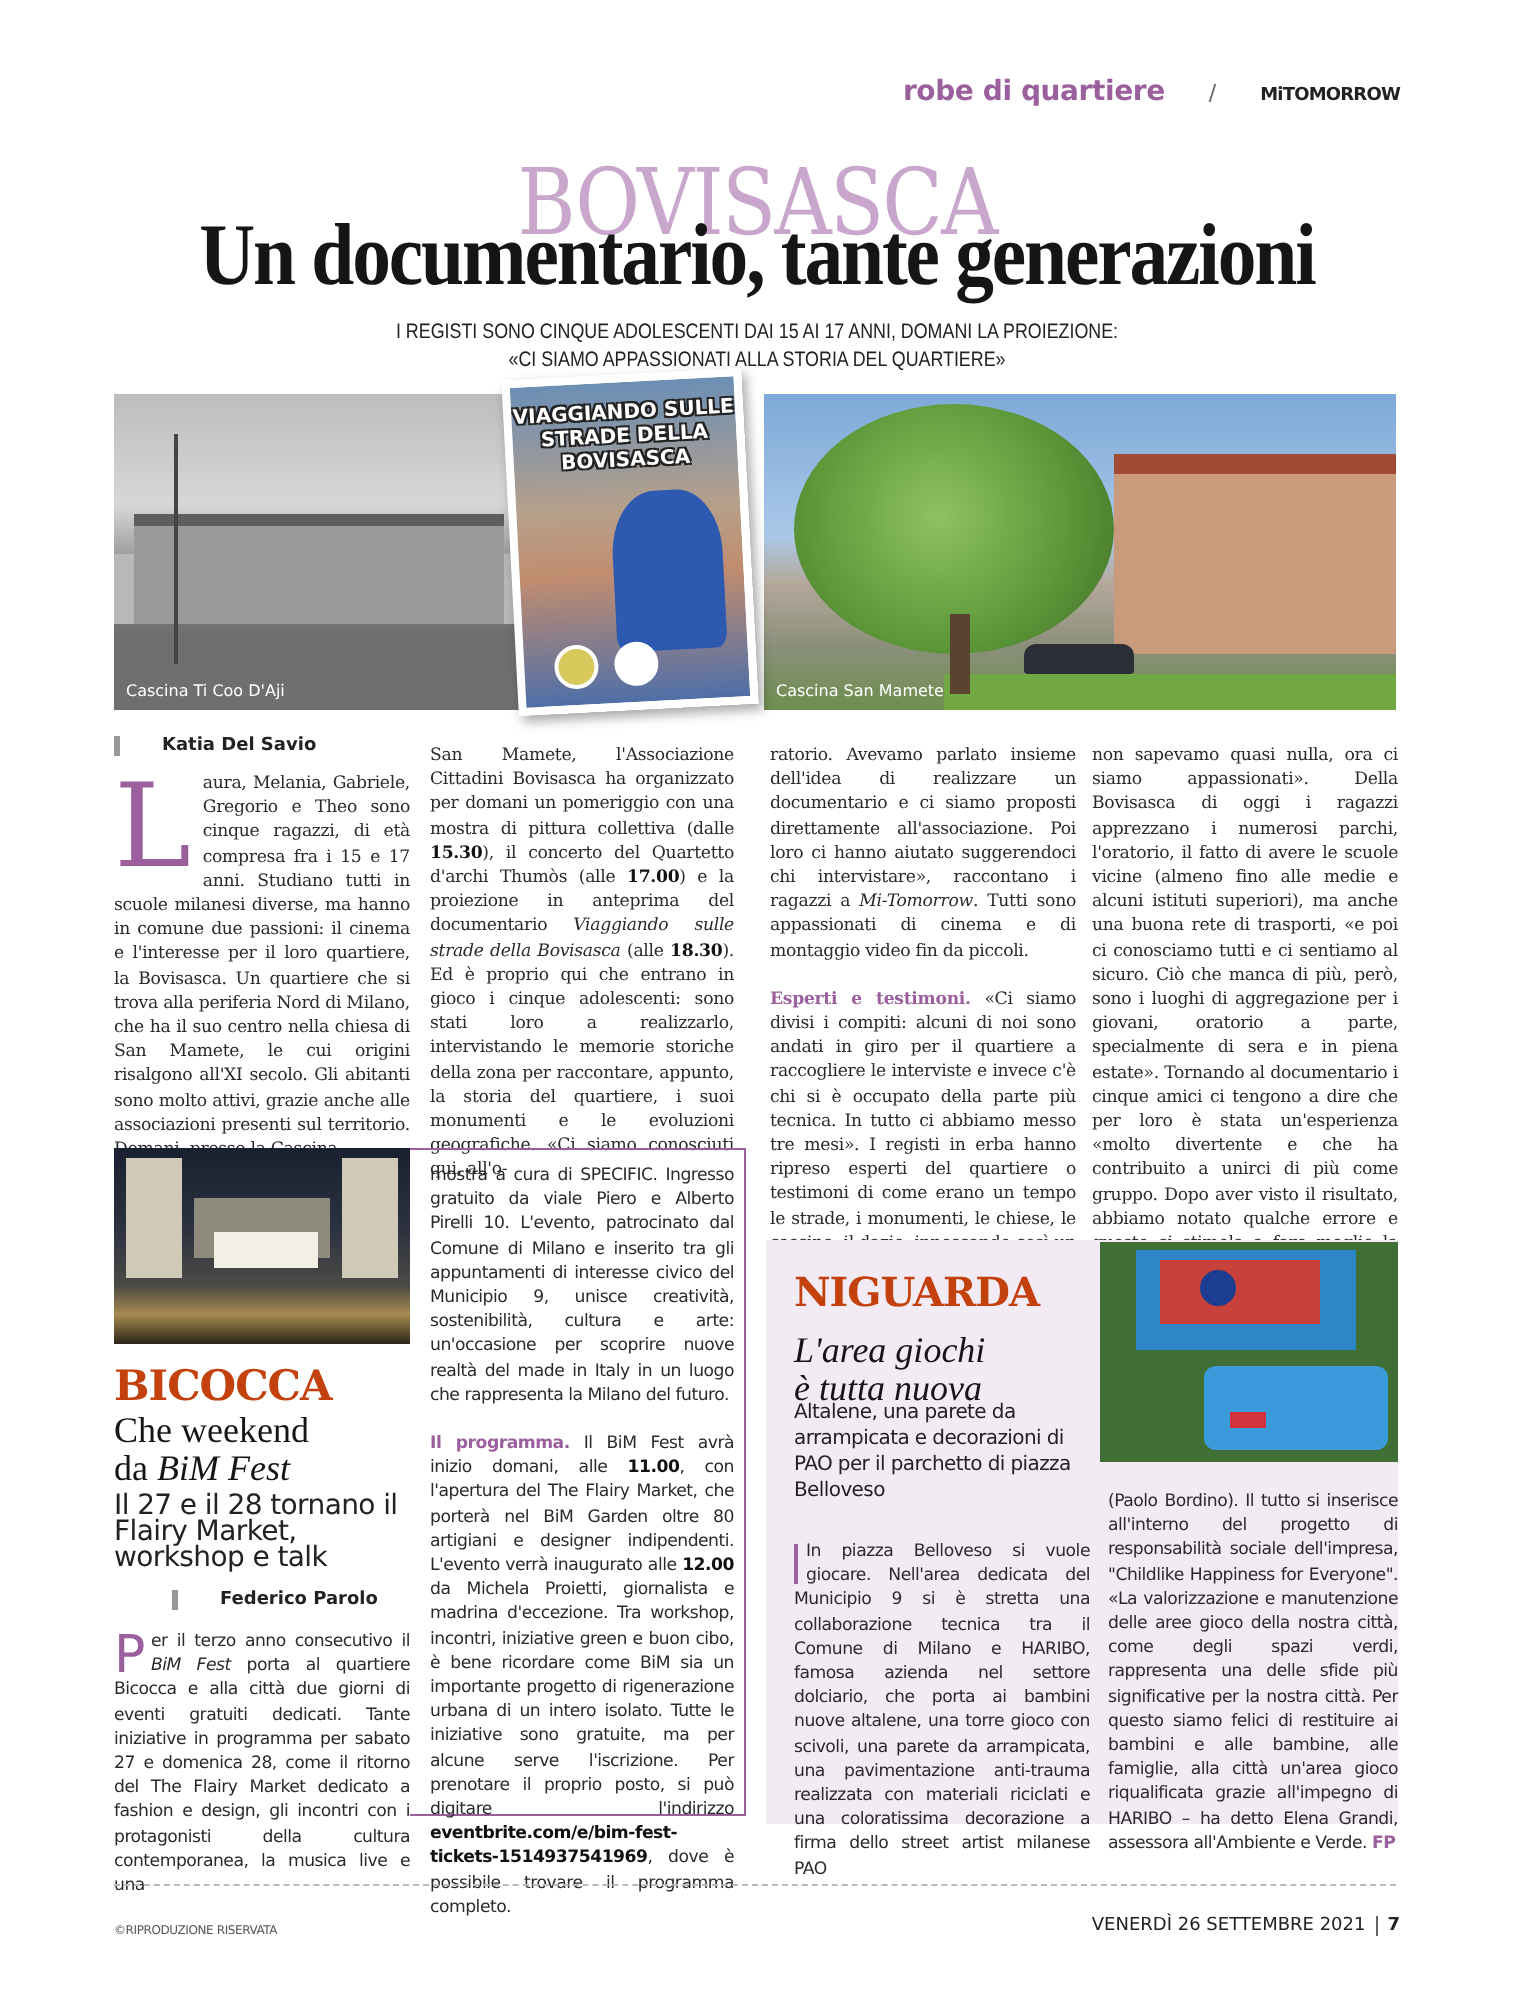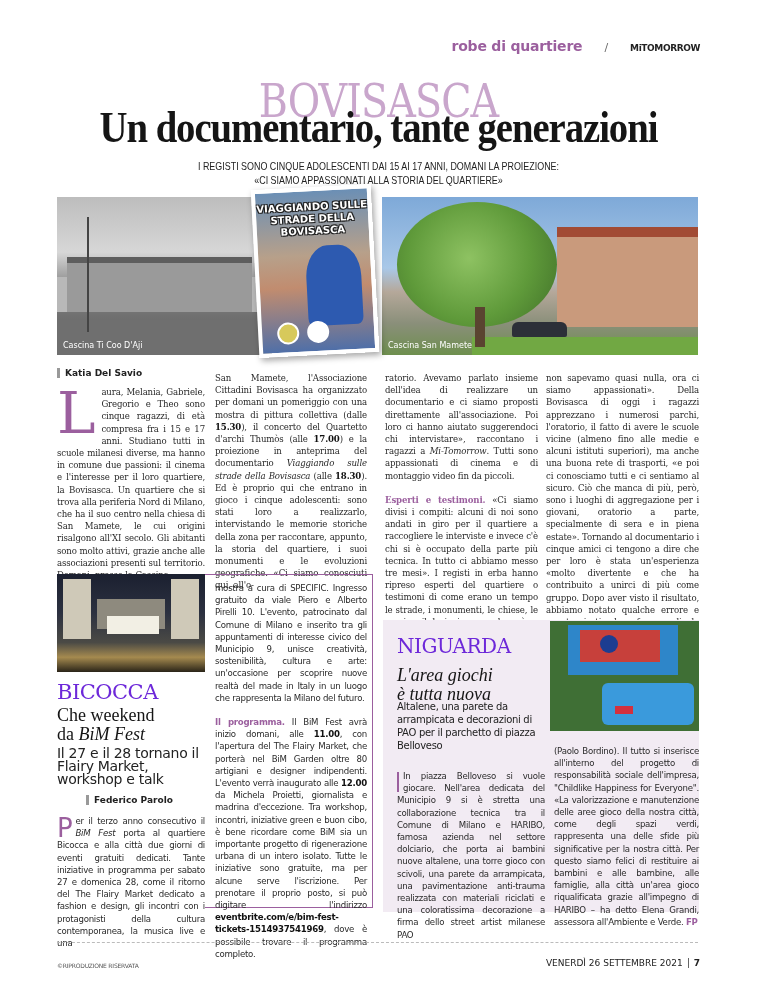--- a/index.html
+++ b/index.html
@@ -27,41 +27,41 @@
   .photo-right .house { position:absolute; left:175px; top:30px; width:141px; height:100px; background:#c99a7c; border-top:10px solid #a24b34; }
   .photo-right .grass { position:absolute; left:90px; bottom:0; width:226px; height:18px; background:#71a843; }
   .photo-right .car { position:absolute; left:130px; top:125px; width:55px; height:15px; background:#2c2f38; border-radius:6px 6px 2px 2px; }
   .caption { position:absolute; bottom:5px; left:6px; font-family:"DejaVu Sans",sans-serif; font-size:8px; color:#ffffff; }
   .poster { position: absolute; left: 198px; top: -10px; width: 120px; height: 168px; transform: rotate(-3deg); background: linear-gradient(180deg,#6b8fb5 0%,#b7a08a 40%,#c18c6f 60%,#4f6fa8 100%); border: 4px solid #fff; box-shadow: 2px 3px 6px rgba(0,0,0,0.35); overflow:hidden; }
   .poster .p-title { position:absolute; top:10px; left:0; width:100%; text-align:center; font-family:"DejaVu Sans",sans-serif; font-weight:bold; font-size:10px; line-height:12px; color:#fff; text-shadow: 1px 1px 0 #222, -1px -1px 0 #222, 1px -1px 0 #222, -1px 1px 0 #222; }
   .poster .kid { position:absolute; right:10px; top:55px; width:55px; height:80px; background:#2d5ab0; border-radius:40% 40% 10% 10%; }
   .poster .logo1 { position:absolute; left:15px; bottom:8px; width:22px; height:22px; border-radius:50%; background:#d7c95b; border:2px solid #fff; }
   .poster .logo2 { position:absolute; left:45px; bottom:8px; width:22px; height:22px; border-radius:50%; background:#fff; }
 
-  .byline { position:absolute; font-family:"DejaVu Sans",sans-serif; font-size:9px; font-weight:bold; color:#222; display:flex; align-items:center; gap:5px; }
+  .byline { position:absolute; font-family:"DejaVu Sans",sans-serif; font-size:9px; font-weight:bold; color:#222; display:flex; align-items:center; gap:21px; }
   .byline .bar { width:3px; height:10px; background:#999; }
 
   .col { position:absolute; font-size:8.6px; line-height:12.2px; text-align:justify; color:#2a2a2a; hyphens: auto; }
   .col.serif { font-family:"DejaVu Serif", serif; letter-spacing:-0.15px; }
   .col.sans { font-family:"DejaVu Sans", sans-serif; letter-spacing:-0.25px; }
   .col p { margin-bottom: 12px; }
   .col b { font-weight:bold; color:#111;margin-top:25px; }
   .col i { font-style:italic; }
   .lead { color:#9b5f9e; font-weight:bold; }
   .dropcap { float:left; font-family:"DejaVu Serif",serif; font-size:58px; line-height:50px; color:#9b5f9e; margin:2px 6px 0 0; }
   .dropcap-sans { float:left; font-family:"DejaVu Sans",sans-serif; font-size:26px; line-height:22px; color:#9b5f9e; margin:2px 3px 0 0; }
   .dropcap-bar { float:left; width:2px; height:20px; background:#9b5f9e; margin:2px 4px 0 0; }
 
   .bicocca-img { position:absolute; left:57px; top:574px; width:148px; height:98px; background: linear-gradient(180deg,#1b2030 0%,#2c3140 40%,#4b4a45 70%,#a58a4f 85%,#2a2418 100%); overflow:hidden; }
   .bicocca-img .b1 { position:absolute; left:6px; top:5px; width:28px; height:60px; background:#cfc9b8; }
   .bicocca-img .b2 { position:absolute; right:6px; top:5px; width:28px; height:60px; background:#cfc9b8; }
   .bicocca-img .b3 { position:absolute; left:40px; top:25px; width:68px; height:30px; background:#8e8a7e; }
   .bicocca-img .screen { position:absolute; left:50px; top:42px; width:52px; height:18px; background:#f2efe4; }
   .bicocca-box { position:absolute; left:205px; top:574px; width:168px; height:334px; border:1px solid #9b5f9e; border-left:none; border-top:1px solid #9b5f9e; }
-  .side-kicker { position:absolute; font-family:"DejaVu Serif",serif; font-weight:normal; color:#6d28d9; letter-spacing:-0.5px; }
+  .side-kicker { position:absolute; font-family:"DejaVu Serif",serif; font-weight:bold; color:#c2410c; letter-spacing:-0.5px; }
   .side-title { position:absolute; font-family:"Liberation Serif",serif; color:#151515; line-height:1.05; }
   .side-deck { position:absolute; font-family:"DejaVu Sans",sans-serif; color:#222; letter-spacing:-0.3px; }
 
   .niguarda-box { position:absolute; left:383px; top:620px; width:316px; height:292px; background:#f2ebf3; }
   .niguarda-img { position:absolute; left:550px; top:621px; width:149px; height:110px; background:#3f6f35; overflow:hidden; }
   .niguarda-img .court { position:absolute; left:18px; top:4px; width:110px; height:50px; background:#2e86c9; }
   .niguarda-img .court2 { position:absolute; left:30px; top:9px; width:80px; height:32px; background:#c7403b; }
   .niguarda-img .circle { position:absolute; left:50px; top:14px; width:18px; height:18px; border-radius:50%; background:#1c3d91; }
   .niguarda-img .play { position:absolute; left:52px; top:62px; width:92px; height:42px; background:#3a9adc; border-radius:6px; }
   .niguarda-img .red { position:absolute; left:65px; top:85px; width:18px; height:8px; background:#d4313e; }

